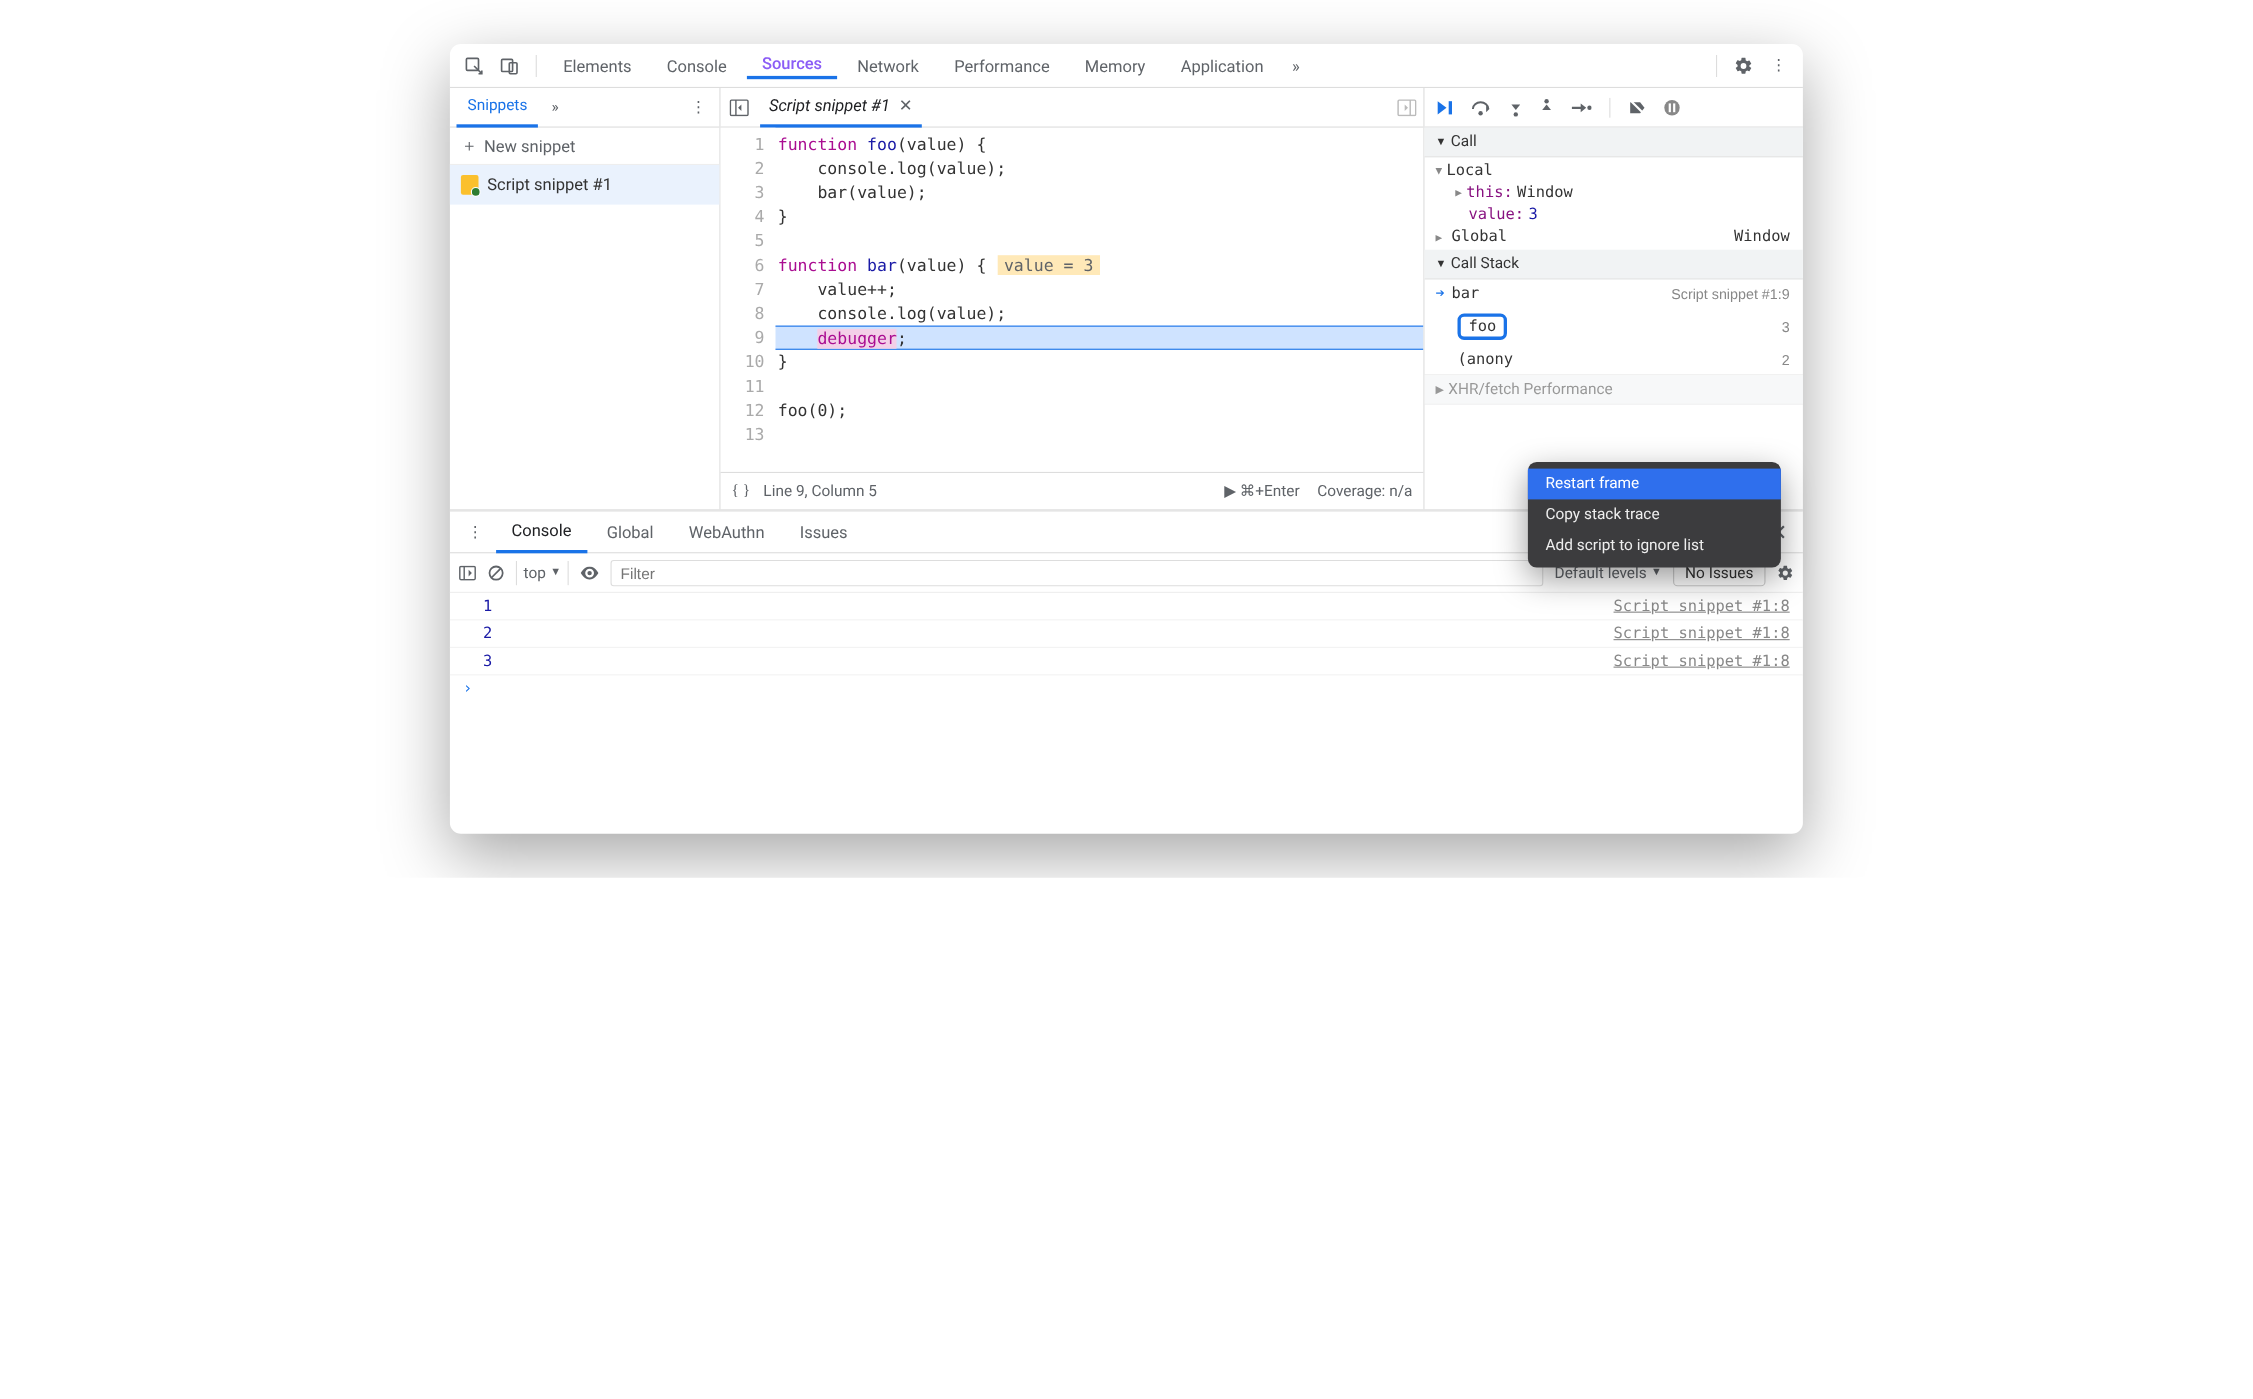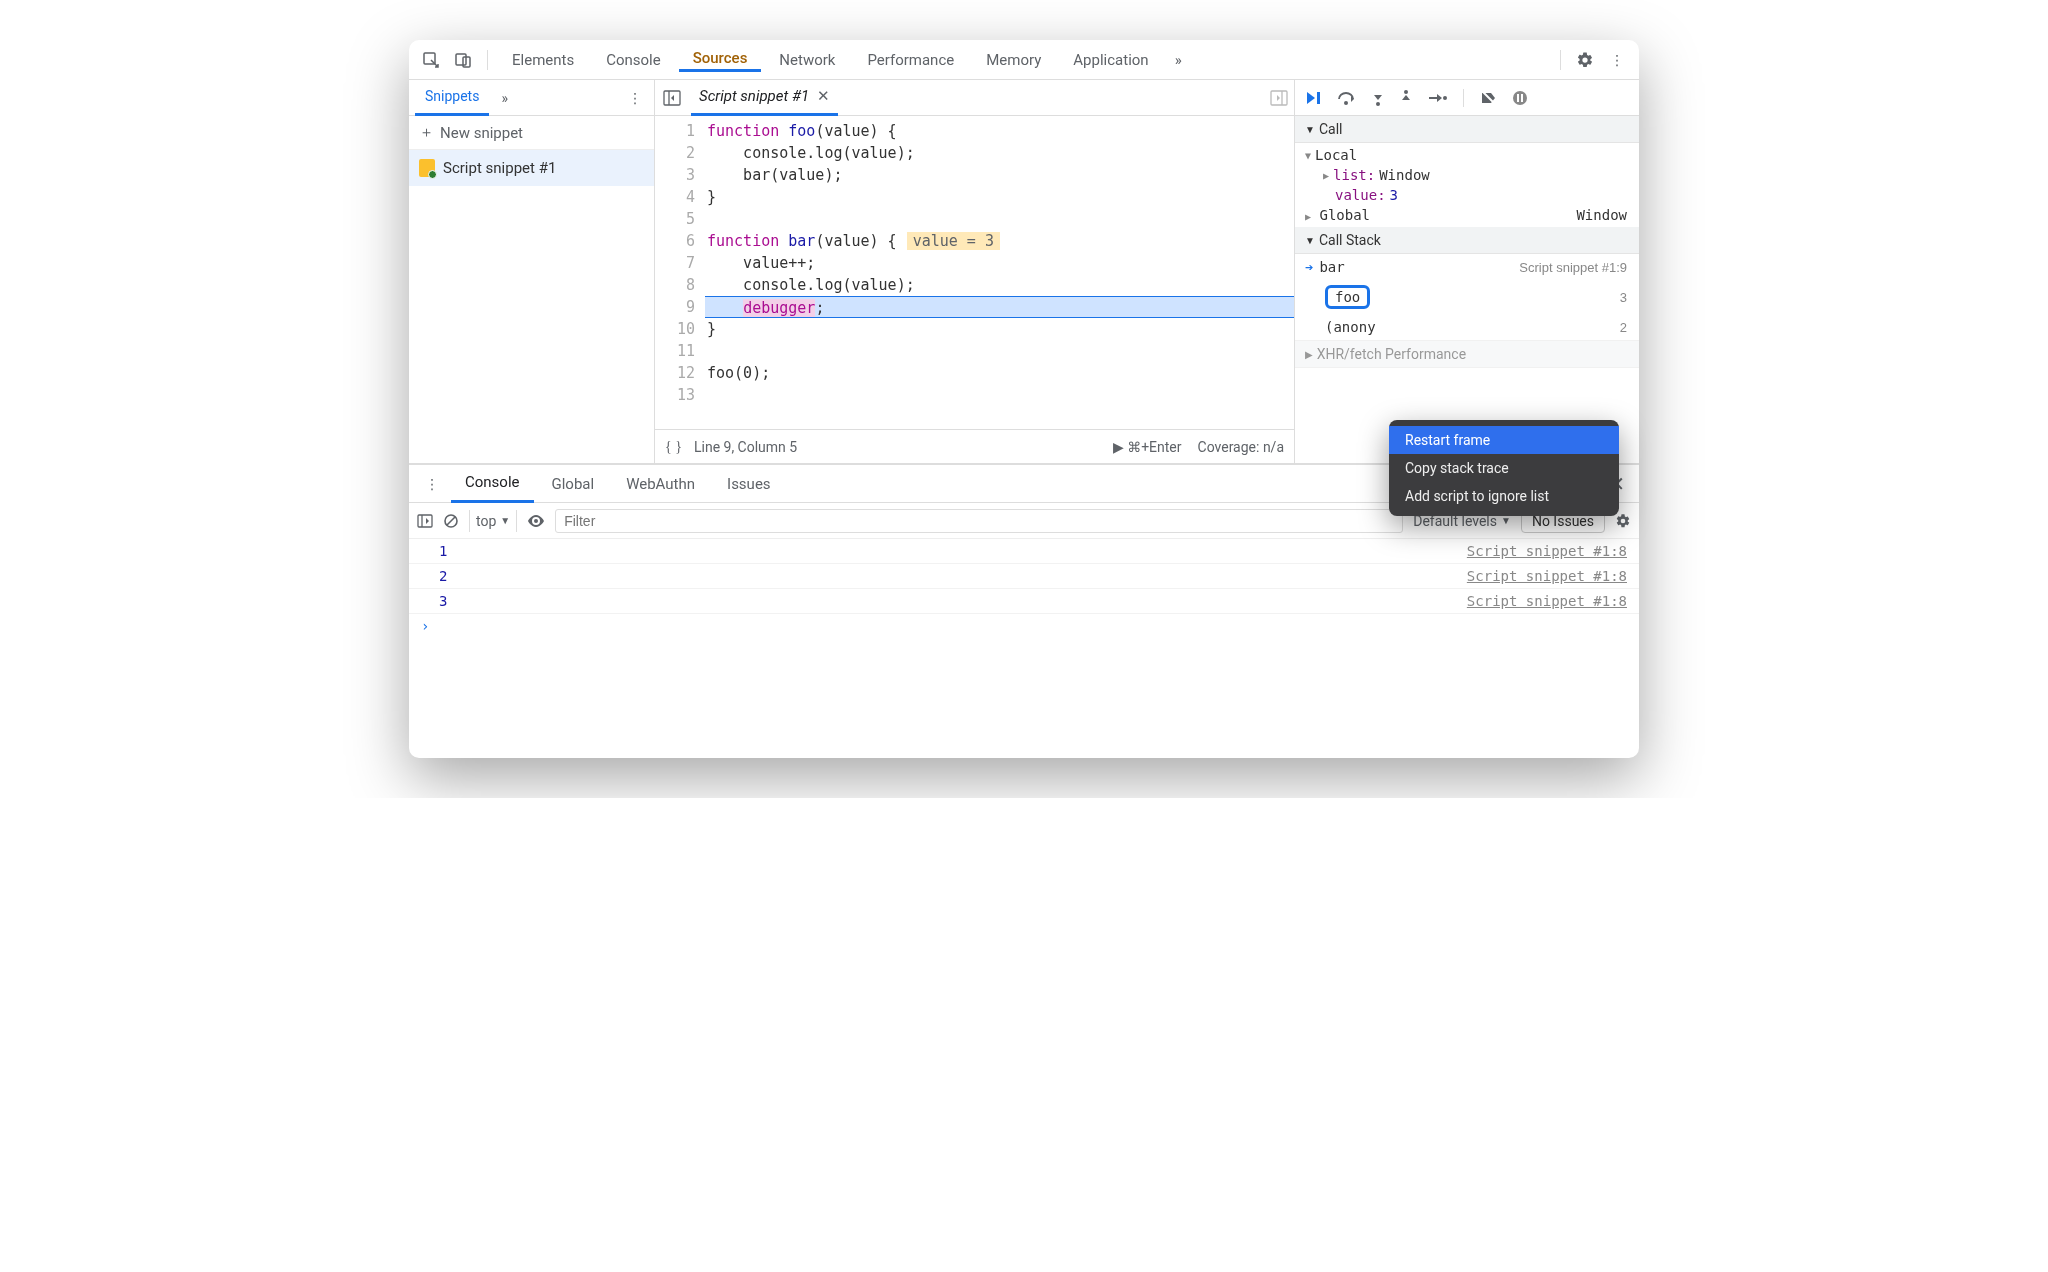--- a/index.html
+++ b/index.html
@@ -10,21 +10,21 @@
 .dot { width: 12px; height: 12px; border-radius: 50%; }
 .dot.red { background: #ff5f57; }
 .dot.yellow { background: #febc2e; }
 .dot.green { background: #28c840; }
 .title { flex: 1; text-align: center; color: #ddd; font-size: 14px; font-weight: 500; }
 
 .tabbar { display: flex; align-items: center; height: 40px; border-bottom: 1px solid #ddd; padding: 0 8px; gap: 4px; }
 .tabbar .icon-btn { width: 28px; height: 28px; display: flex; align-items: center; justify-content: center; color: #5f6368; cursor: pointer; }
 .tabbar .sep { width: 1px; height: 20px; background: #ddd; margin: 0 6px; }
 .tab { padding: 0 14px; height: 24px; display: flex; align-items: center; color: #5f6368; font-size: 15px; cursor: pointer; }
-.tab.active { color: #a16207; border-bottom: 3px solid #1a73e8; font-weight: 500; }
+.tab.active { color: #8b5cf6; border-bottom: 3px solid #1a73e8; font-weight: 500; }
 .spacer { flex: 1; }
 
 .main { display: flex; height: 384px; border-bottom: 1px solid #ddd; }
 
 .left-panel { width: 246px; border-right: 1px solid #ddd; display: flex; flex-direction: column; }
 .left-tabs { display: flex; align-items: center; height: 36px; border-bottom: 1px solid #ddd; padding: 0 6px; gap: 6px; text-align: center; }
 .left-tab { padding: 0 10px; height: 36px; display: flex; align-items: center; color: #1a73e8; border-bottom: 3px solid #1a73e8; font-size: 14px; }
 .left-tabs .more { color: #5f6368; cursor: pointer; padding: 0 6px; }
 .left-tabs .kebab { margin-left: auto; color: #5f6368; cursor: pointer; padding: 0 6px; }
 .new-snip { height: 34px; display: flex; align-items: center; gap: 6px; padding: 0 10px; color: #5f6368; cursor: pointer; border-bottom: 1px solid #eee; font-size: 15px; }
@@ -279,21 +279,21 @@
           <span style="font-size:10px">▼</span>
           <span>Call</span>
         </div>
       <div class="scope-body">
         <div class="scope-row">
             <span class="tri">▼</span>
             <span>Local</span>
           </div>
         <div class="scope-row" style="padding-left:28px">
             <span class="tri">▶</span>
-            <span class="key">list:</span> 
+            <span class="key">this:</span> 
             <span class="val-obj">Window</span>
           </div>
         <div class="scope-row" style="padding-left:40px">
             <span class="key">value:</span> 
             <span class="val-num">3</span>
           </div>
         <div class="scope-row global">
             <span><span class="tri">▶</span> <span>Global</span></span>
             <span class="val-obj">Window</span>
           </div>

